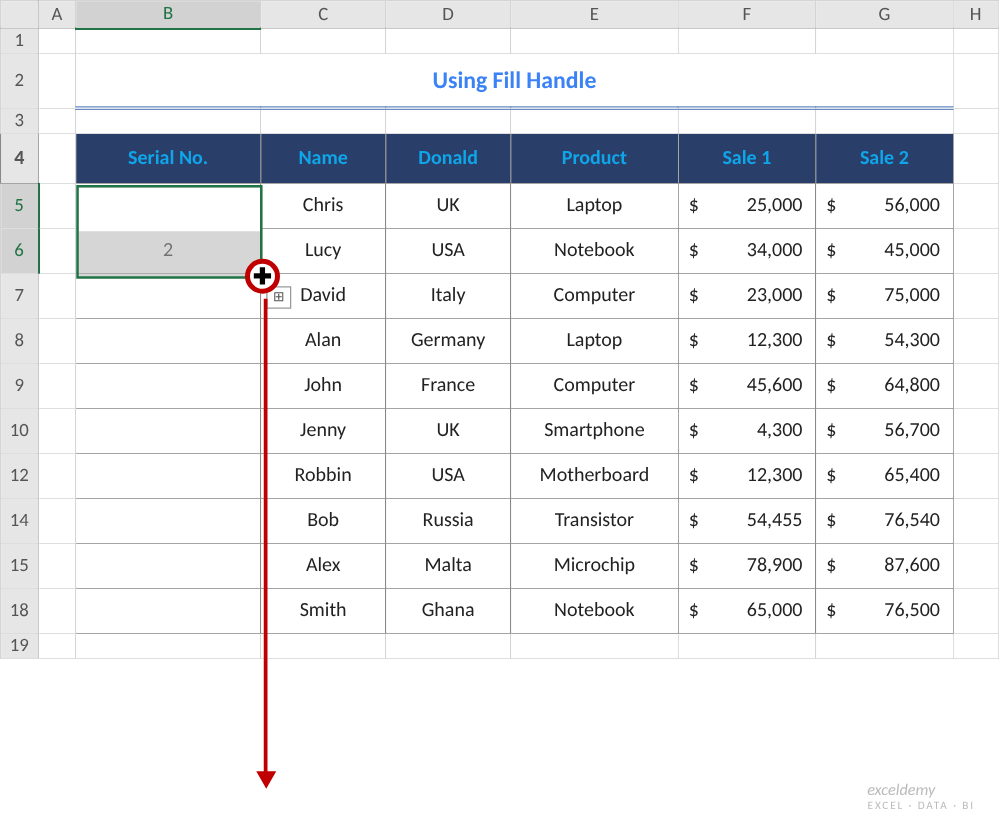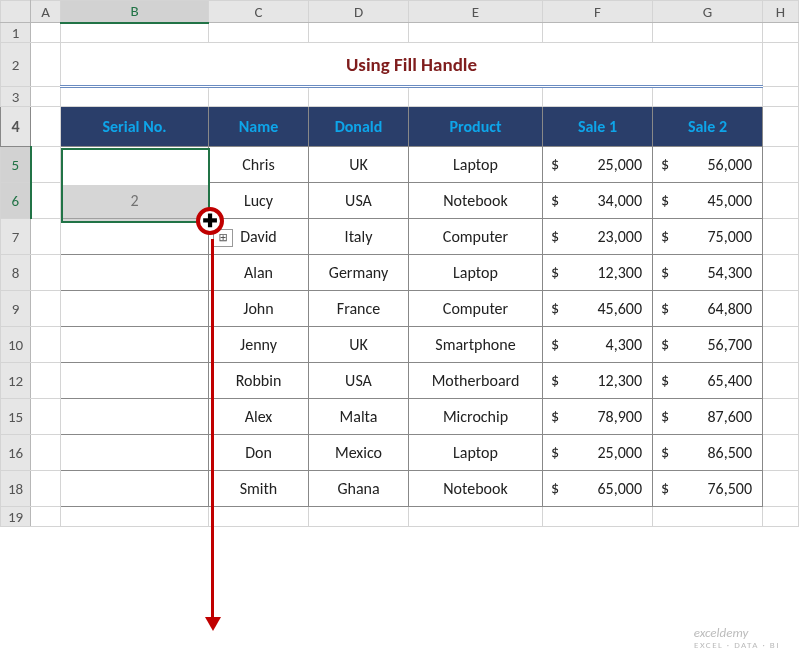--- a/index.html
+++ b/index.html
@@ -66,21 +66,21 @@
     .cF { width: 110px; }
     .cG { width: 110px; }
     .cH { width: 36px; }
     
     .title-cell {
       text-align: center;
       font-weight: bold;
       font-size: 19px;
       height: 44px !important;
       border-bottom: 3px double #6a8bc0 !important;
-      color: #7f1d1d;
+      color: #3b82f6;
     }
     
     .tbl-header td {
       background: #2a3e6a !important;
       color: #0ea5e9;
       font-weight: bold;
       text-align: center;
       font-size: 16px;
       height: 40px !important;
       border: 1px solid #888 !important;
@@ -315,42 +315,42 @@
         <td class="tall"></td>
         <td class="data"></td>
         <td class="data">Robbin</td>
         <td class="data">USA</td>
         <td class="data">Motherboard</td>
         <td class="data money"><span class="cur">$</span>12,300</td>
         <td class="data money"><span class="cur">$</span>65,400</td>
         <td class="tall"></td>
       </tr>
       <tr class="data-row">
+        <td class="row-header tall">14</td>
+        <td class="tall"></td>
+        <td class="data"></td>
+        <td class="data">Bob</td>
+        <td class="data">Russia</td>
+        <td class="data">Transistor</td>
+        <td class="data money"><span class="cur">$</span>54,455</td>
+        <td class="data money"><span class="cur">$</span>76,540</td>
+        <td class="tall"></td>
+      </tr>
+      <tr class="data-row">
         <td class="row-header tall">15</td>
         <td class="tall"></td>
         <td class="data"></td>
         <td class="data">Alex</td>
         <td class="data">Malta</td>
         <td class="data">Microchip</td>
         <td class="data money"><span class="cur">$</span>78,900</td>
         <td class="data money"><span class="cur">$</span>87,600</td>
         <td class="tall"></td>
       </tr>
       <tr class="data-row">
-        <td class="row-header tall">16</td>
-        <td class="tall"></td>
-        <td class="data"></td>
-        <td class="data">Don</td>
-        <td class="data">Mexico</td>
-        <td class="data">Laptop</td>
-        <td class="data money"><span class="cur">$</span>25,000</td>
-        <td class="data money"><span class="cur">$</span>86,500</td>
-        <td class="tall"></td>
-      </tr>
-      <tr class="data-row">
         <td class="row-header tall">18</td>
         <td class="tall"></td>
         <td class="data"></td>
         <td class="data">Smith</td>
         <td class="data">Ghana</td>
         <td class="data">Notebook</td>
         <td class="data money"><span class="cur">$</span>65,000</td>
         <td class="data money"><span class="cur">$</span>76,500</td>
         <td class="tall"></td>
       </tr>

